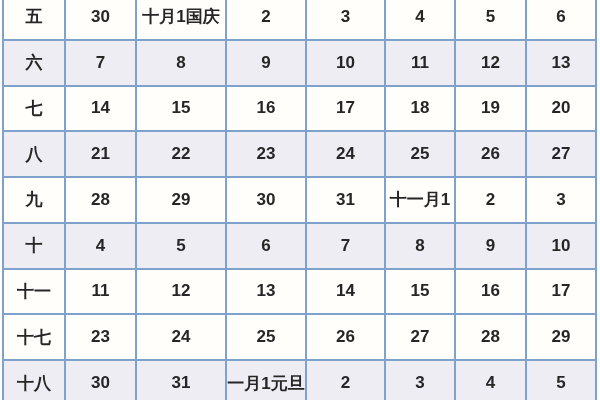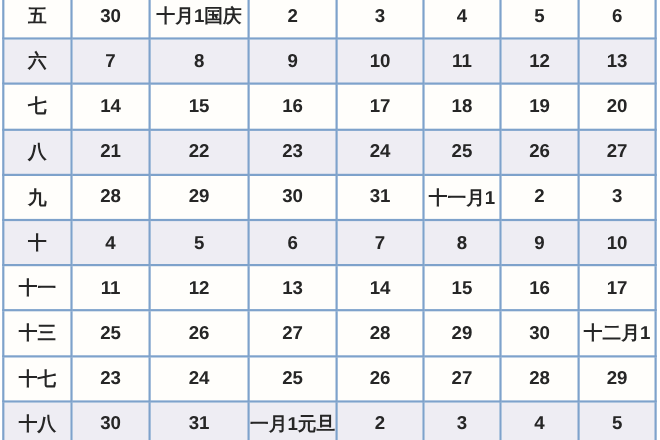--- a/index.html
+++ b/index.html
@@ -123,30 +123,20 @@
           <td class="week">十一</td>
           <td>11</td>
           <td>12</td>
           <td>13</td>
           <td>14</td>
           <td>15</td>
           <td class="red">16</td>
           <td class="red">17</td>
         </tr>
         <tr class="row-base">
-          <td class="week">十三</td>
-          <td>25</td>
-          <td>26</td>
-          <td>27</td>
-          <td>28</td>
-          <td>29</td>
-          <td class="red">30</td>
-          <td class="red label">十二月1</td>
-        </tr>
-        <tr class="row-base">
           <td class="week">十七</td>
           <td>23</td>
           <td>24</td>
           <td>25</td>
           <td>26</td>
           <td>27</td>
           <td class="red">28</td>
           <td class="red">29</td>
         </tr>
         <tr class="row-alt">

